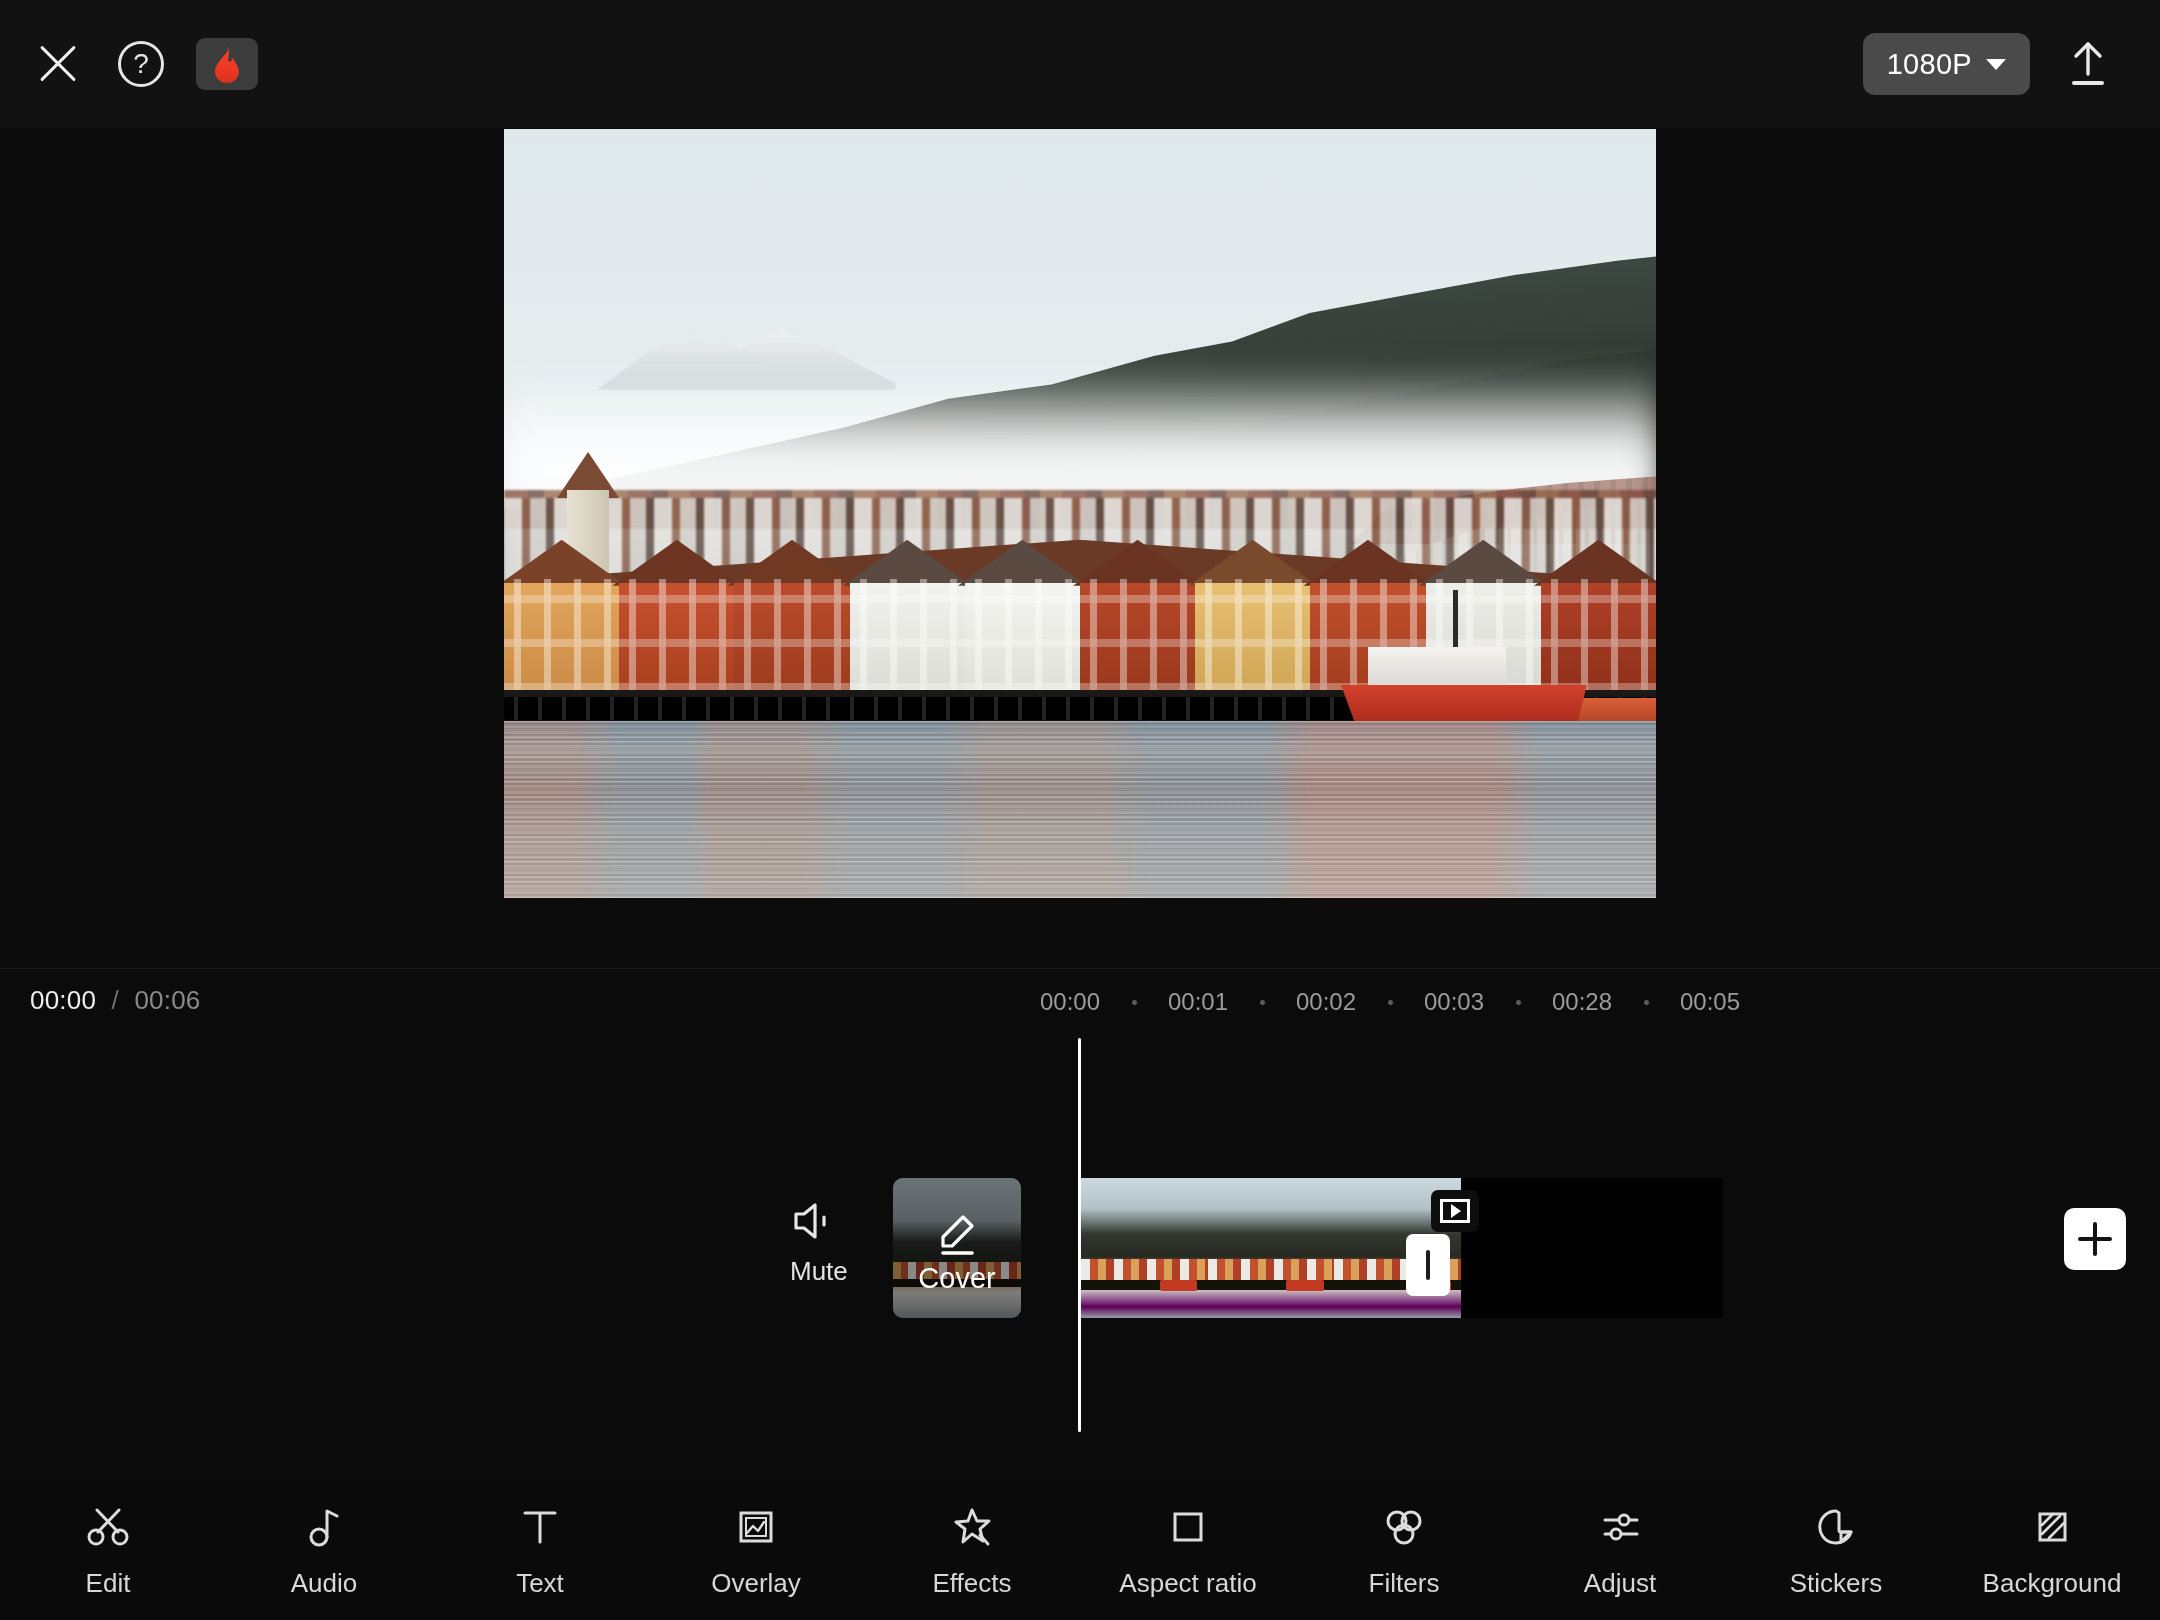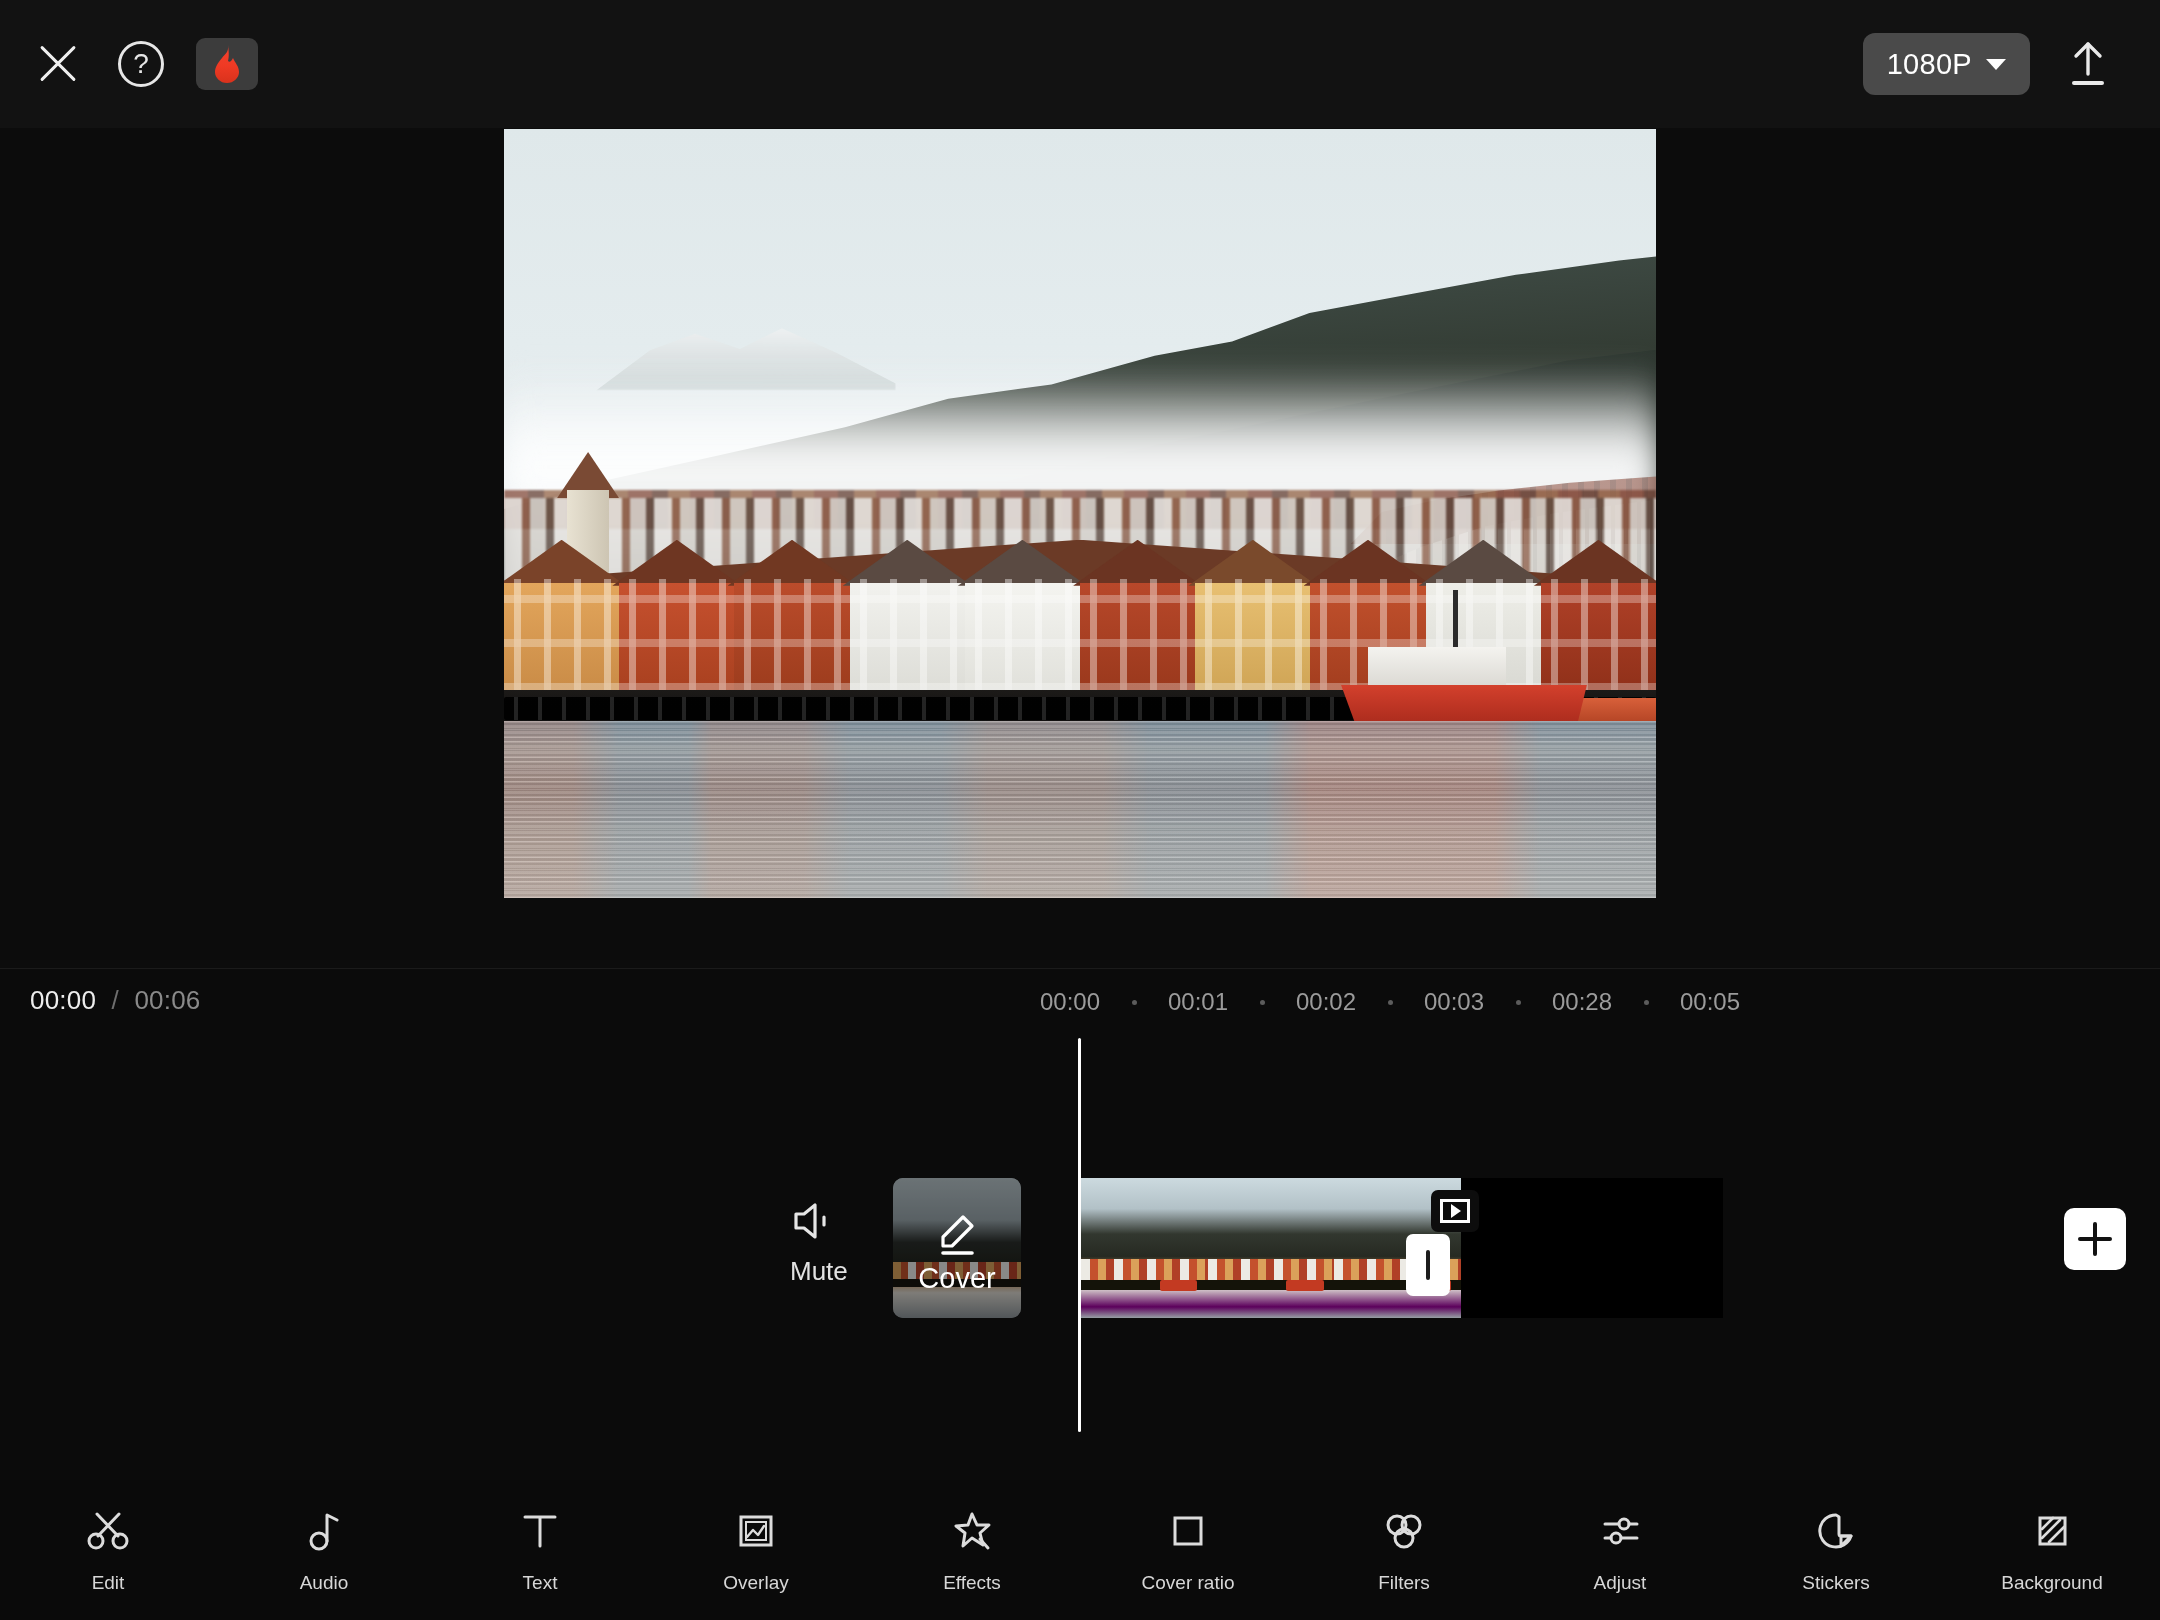--- a/index.html
+++ b/index.html
@@ -259,21 +259,21 @@
 
   
   .toolbar{
     position:absolute; left:0; bottom:0; width:2160px; height:140px;
     background:#0a0a0a; display:flex; align-items:center;
   }
   .tool{
     flex:1; display:flex; flex-direction:column; align-items:center; gap:16px;
   }
   .tool .ti{ width:50px; height:50px; display:flex; align-items:center; justify-content:center; }
-  .tool .tl{ font-size:19px; color:#d7d7d7; }
+  .tool .tl{ font-size:26px; color:#d7d7d7; }
 </style>
 </head>
 <body>
 
 <div class="topbar">
   <div class="topbar-left">
     <div class="icon-btn">
       <div class="close-icon"></div>
     </div>
     <div class="icon-btn">
@@ -577,21 +577,21 @@
     </span>
     <span class="tl">Effects</span>
   </div>
 
   <div class="tool">
     <span class="ti">
       <svg width="46" height="46" viewBox="0 0 46 46">
         <rect x="10" y="10" width="26" height="26" fill="none" stroke="#dcdcdc" stroke-width="3"></rect>
       </svg>
     </span>
-    <span class="tl">Cover ratio</span>
+    <span class="tl">Aspect ratio</span>
   </div>
 
   <div class="tool">
     <span class="ti">
       <svg width="46" height="46" viewBox="0 0 46 46">
         <circle cx="16" cy="17" r="9" fill="none" stroke="#dcdcdc" stroke-width="3"></circle>
         <circle cx="30" cy="17" r="9" fill="none" stroke="#dcdcdc" stroke-width="3"></circle>
         <circle cx="23" cy="30" r="9" fill="none" stroke="#dcdcdc" stroke-width="3"></circle>
       </svg>
     </span>

